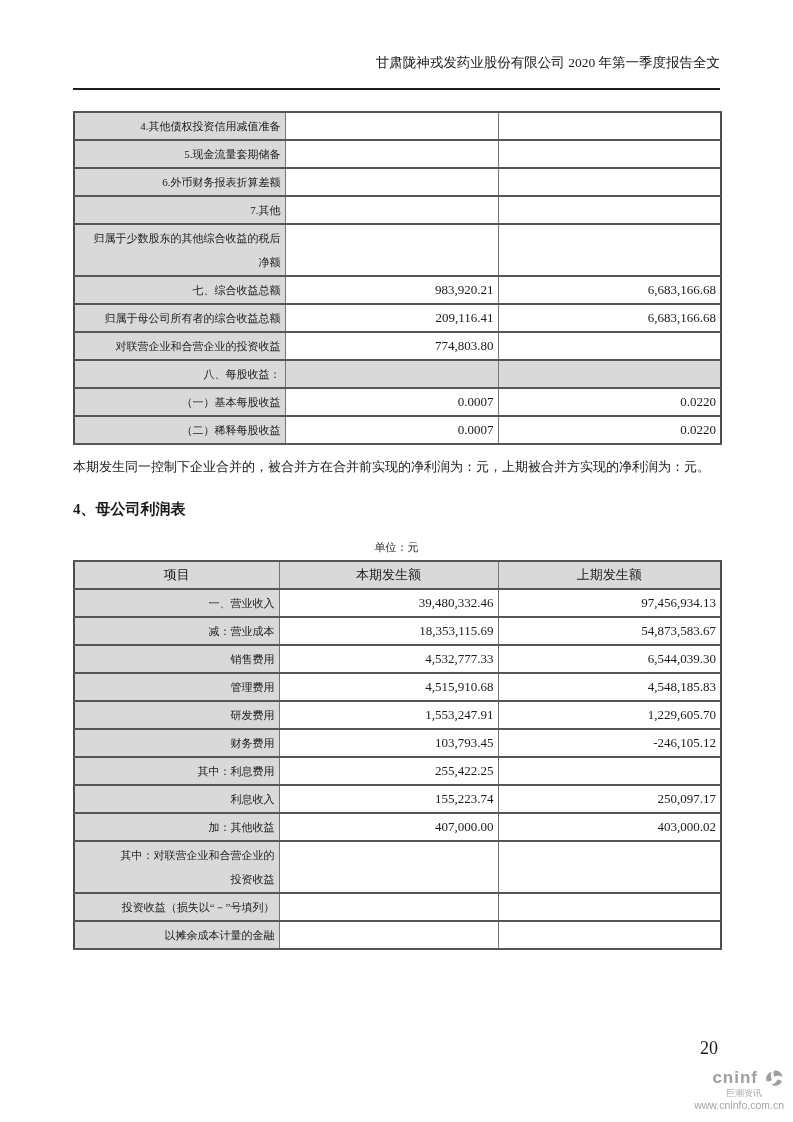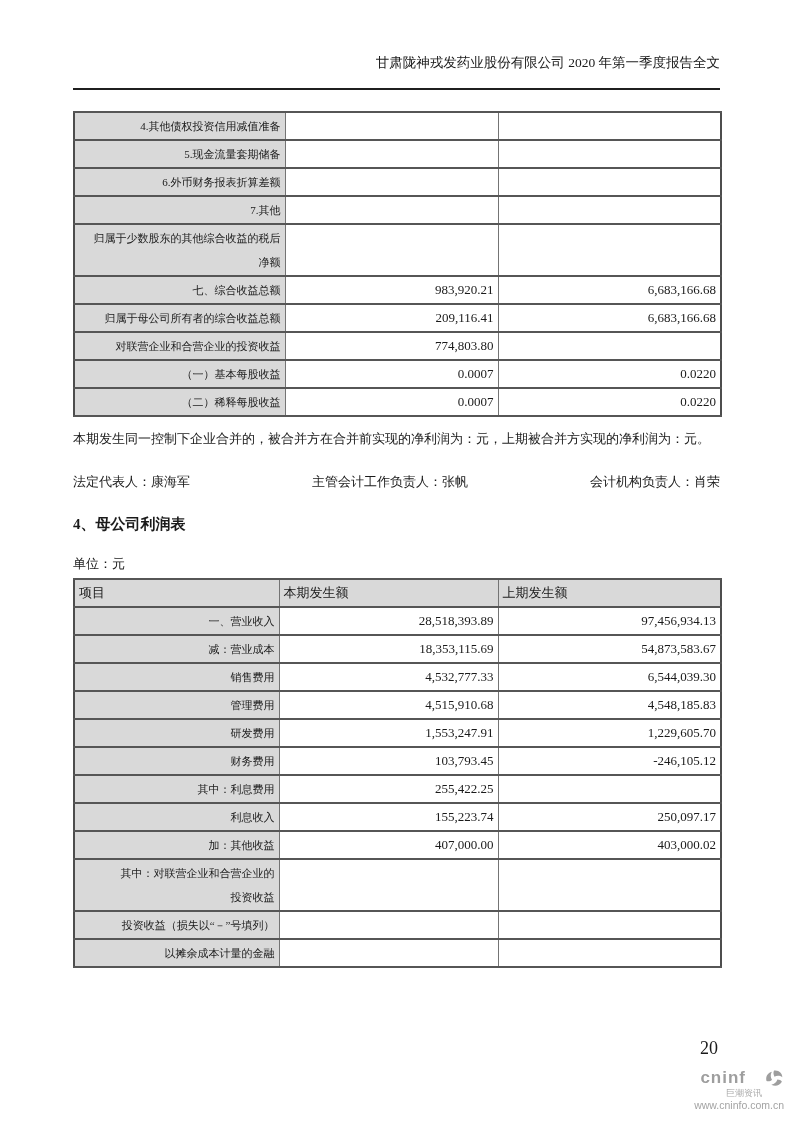--- a/index.html
+++ b/index.html
@@ -40,60 +40,60 @@
     overflow:hidden;
   }
   .c-label{
     background:#d9d9d9;
     text-align:right;
     font-size:11px;
     margin-left:36px;
   }
   .c-val{text-align:right;}
   .c-val.shaded{background:#d9d9d9;}
-  th.head{background:#d9d9d9;text-align:left;font-size:13px;}
+  th.head{background:#d9d9d9;text-align:center;font-size:13px;}
   #table1{margin-top:21px;}
   .merger-note{
     margin:13px 0 0 0;
     font-size:13px;
     line-height:18px;
   }
   .signatories{
     margin-top:25px;
     display:flex;
     justify-content:space-between;
     font-size:13px;
   }
   .section-title{
     margin:24px 0 0 0;
     font-size:15px;
     font-weight:bold;
   }
   .unit-line{
     margin-top:21px;
-    text-align:left;
-    font-size:13px;
+    text-align:center;
+    font-size:11px;
   }
   #table2{margin-top:5px;}
   .page-number{
     position:absolute;
     top:1038px;
     right:75px;
     font-size:18px;
   }
   .watermark{
     position:absolute;
     right:9px;
     bottom:11px;
     text-align:right;
     color:#a6a6a6;
     font-family:"Liberation Sans","DejaVu Sans",sans-serif;
     line-height:1.05;
   }
-  .wm-row{display:flex;align-items:center;justify-content:flex-end;gap:18px;}
+  .wm-row{display:flex;align-items:center;justify-content:flex-end;gap:6px;}
   .wm-brand{
     font-size:17px;
     font-weight:bold;
     letter-spacing:1px;
     color:#9e9e9e;
   }
   .wm-icon{width:20px;height:20px;fill:#9e9e9e;}
   .wm-cn{font-size:9px;color:#aaaaaa;margin-top:1px;margin-right:22px;}
   .wm-url{font-size:10.5px;color:#a3a3a3;margin-top:2px;}
 </style>
@@ -149,39 +149,39 @@
             <td class="c-label">　　归属于母公司所有者的综合收益总额</td>
             <td class="c-val">209,116.41</td>
             <td class="c-val">6,683,166.68</td>
           </tr>
           <tr>
             <td class="c-label">　　对联营企业和合营企业的投资收益</td>
             <td class="c-val">774,803.80</td>
             <td class="c-val"></td>
           </tr>
           <tr>
+            <td class="c-label">八、每股收益：</td>
+            <td class="c-val shaded"></td>
+            <td class="c-val shaded"></td>
+          </tr>
+          <tr>
             <td class="c-label">　　（一）基本每股收益</td>
             <td class="c-val">0.0007</td>
             <td class="c-val">0.0220</td>
           </tr>
           <tr>
             <td class="c-label">　　（二）稀释每股收益</td>
             <td class="c-val">0.0007</td>
             <td class="c-val">0.0220</td>
           </tr>
         </tbody>
     </table>
 
     <p class="merger-note">本期发生同一控制下企业合并的，被合并方在合并前实现的净利润为：元，上期被合并方实现的净利润为：元。</p>
 
-    <div class="signatories">
-      <span>法定代表人：康海军</span>
-      <span>主管会计工作负责人：张帆</span>
-      <span>会计机构负责人：肖荣</span>
-    </div>
 
     <h3 class="section-title">4、母公司利润表</h3>
 
     <div class="unit-line">单位：元</div>
 
     <table class="fin-table" id="table2">
       <colgroup>
         <col style="width:205px">
           <col style="width:219px">
           <col style="width:223px">
@@ -189,21 +189,21 @@
       <thead>
         <tr>
           <th class="head">项目</th>
           <th class="head">本期发生额</th>
           <th class="head">上期发生额</th>
         </tr>
       </thead>
       <tbody>
           <tr>
             <td class="c-label">一、营业收入</td>
-            <td class="c-val">28,518,393.89</td>
+            <td class="c-val">39,480,332.46</td>
             <td class="c-val">97,456,934.13</td>
           </tr>
           <tr>
             <td class="c-label">　减：营业成本</td>
             <td class="c-val">18,353,115.69</td>
             <td class="c-val">54,873,583.67</td>
           </tr>
           <tr>
             <td class="c-label">　　　销售费用</td>
             <td class="c-val">4,532,777.33</td>

